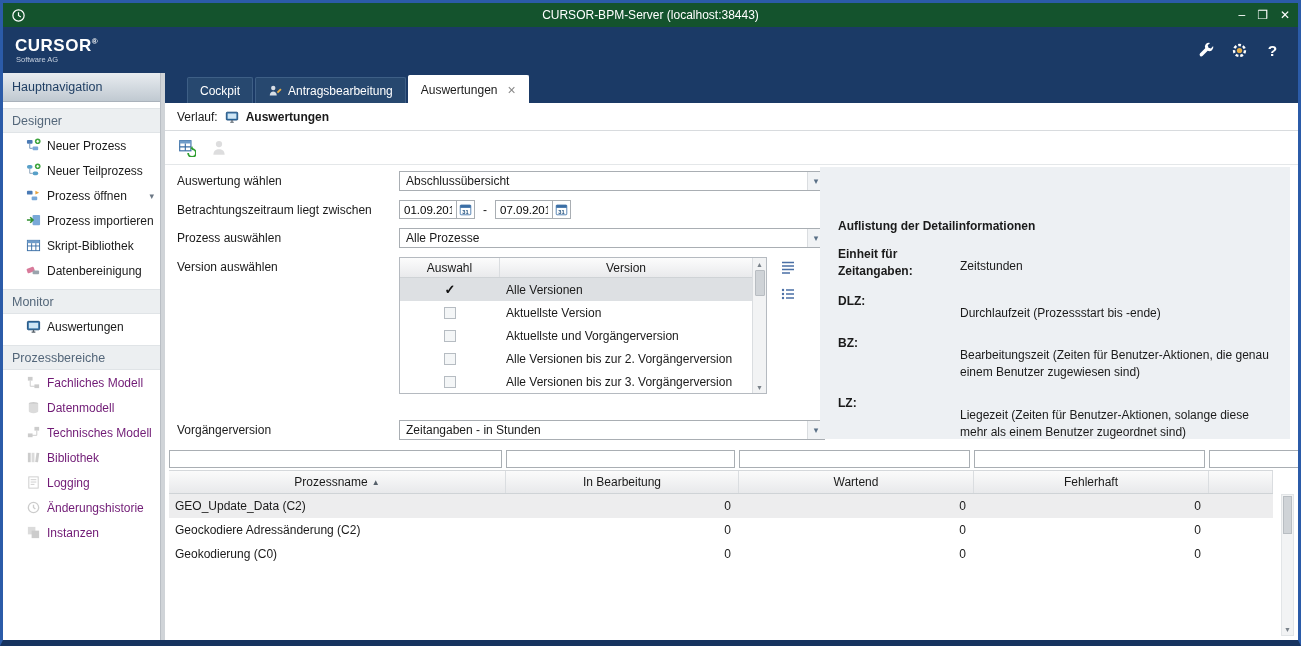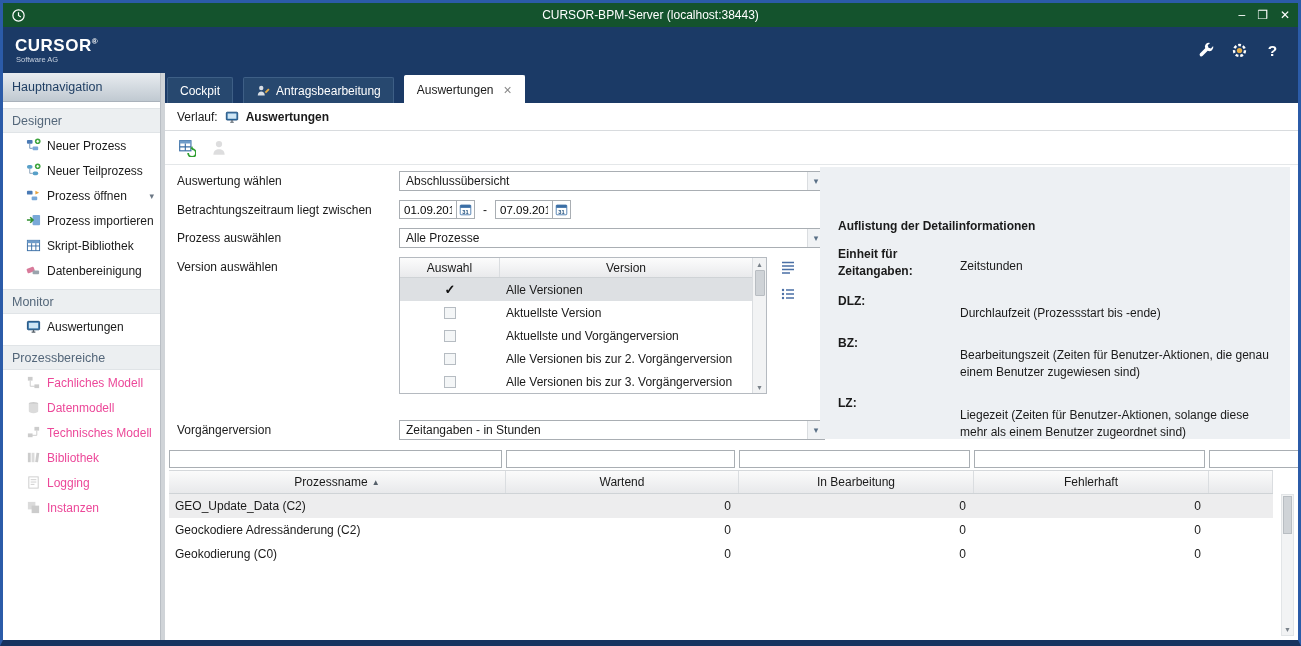--- a/index.html
+++ b/index.html
@@ -26,28 +26,28 @@
   .hdr-icon { cursor:pointer; }
   .hdr-icon svg { width:19px; height:19px; display:block; }
 
   
   .body-row { flex:1; display:flex; min-height:0; }
   .sidebar { width:158px; background:#fff; border-right:1px solid #b9bec4; flex:0 0 auto; display:flex; flex-direction:column; overflow:hidden; }
   .sidebar-header { height:29px; background:linear-gradient(#e8ecf0,#c0c9d1); color:#1f3e63; display:flex; align-items:center; padding:0 9px; font-size:12.5px; border-bottom:1px solid #aab2bb; flex:0 0 auto; }
   .side-section { height:25px; background:#eceff1; color:#54677a; display:flex; align-items:center; padding:0 9px; font-size:12.5px; border-top:1px solid #e0e4e7; border-bottom:1px solid #e0e4e7; margin-top:6px; }
   .side-item { height:25px; display:flex; align-items:center; gap:6px; padding:0 6px 0 10px; cursor:pointer; white-space:nowrap;margin-left:13px; }
   .side-item .icon svg { width:15px; height:15px; display:block; }
-  .side-item.disabled { color:#ec4899; cursor:default;text-align:center; }
+  .side-item.disabled { color:#701a75; cursor:default;text-align:center; }
   .side-item.disabled .icon { filter:grayscale(1) opacity(.55); }
   .side-caret { margin-left:auto; color:#6b7785; font-size:9px; }
 
   .main { flex:1; display:flex; flex-direction:column; min-width:0; background:#fff; border-left:4px solid #d0d4d8; }
 
   
-  .tabbar { height:30px; background:#1b3a66; display:flex; align-items:flex-end; padding-left:2px; gap:10px; flex:0 0 auto; }
+  .tabbar { height:30px; background:#1b3a66; display:flex; align-items:flex-end; padding-left:22px; gap:2px; flex:0 0 auto; }
   .tab { height:26px; display:flex; align-items:center; gap:6px; padding:0 12px; color:#fff; background:#27486f; border:1px solid #3e5f86; border-bottom:none; border-radius:2px 2px 0 0; cursor:pointer; white-space:nowrap; }
   .tab .icon svg { width:14px; height:14px; display:block; }
   .tab.active { background:#fff; color:#1a1a1a; height:28px; border-color:#fff; }
   .tab-close { margin-left:4px; color:#888; font-size:14px; line-height:1; }
 
   
   .history-bar { height:28px; border-bottom:1px solid #d8dbde; display:flex; align-items:center; padding:0 12px; gap:7px; flex:0 0 auto; }
   .history-item { font-weight:bold; }
   .history-bar .icon svg { width:14px; height:14px; display:block; }
 
@@ -282,20 +282,29 @@
             <span class="side-label">Bibliothek</span>
           </div>
           <div class="side-item disabled">
             <span class="icon">
               <svg viewBox="0 0 16 16">
                 <rect x="3" y="2" width="10" height="12" fill="#fff" stroke="#9aa4ad"></rect>
                 <path d="M5 5h6M5 7.5h6M5 10h4" stroke="#9aa4ad"></path>
               </svg>
             </span>
             <span class="side-label">Logging</span>
+          </div>
+          <div class="side-item disabled">
+            <span class="icon">
+              <svg viewBox="0 0 16 16">
+                <circle cx="8" cy="8" r="5.5" fill="none" stroke="#9aa4ad" stroke-width="1.4"></circle>
+                <path d="M8 5v3l2 1.5" stroke="#9aa4ad" stroke-width="1.4" fill="none"></path>
+              </svg>
+            </span>
+            <span class="side-label">Änderungshistorie</span>
           </div>
           <div class="side-item disabled">
             <span class="icon">
               <svg viewBox="0 0 16 16">
                 <rect x="2" y="2" width="8" height="8" fill="#b8bec4"></rect>
                 <rect x="6" y="6" width="8" height="8" fill="#9aa4ad"></rect>
               </svg>
             </span>
             <span class="side-label">Instanzen</span>
           </div>
@@ -505,24 +514,24 @@
             <input class="filter-input" style="">
             <input class="filter-input" style="">
             <input class="filter-input" style="">
           </div>
         <div class="grid-header grid-cols" id="grid-header">
             <div class="gh-cell">
               <span>Prozessname</span>
               <span class="sort-arrow">▲</span>
             </div>
             <div class="gh-cell">
+              <span>In Bearbeitung</span>
+            </div>
+            <div class="gh-cell">
               <span>Wartend</span>
-            </div>
-            <div class="gh-cell">
-              <span>In Bearbeitung</span>
             </div>
             <div class="gh-cell">
               <span>Fehlerhaft</span>
             </div>
             <div class="gh-cell">
               <span></span>
             </div>
           </div>
         <div id="grid-body">
             <div class="gr grid-cols selected">

